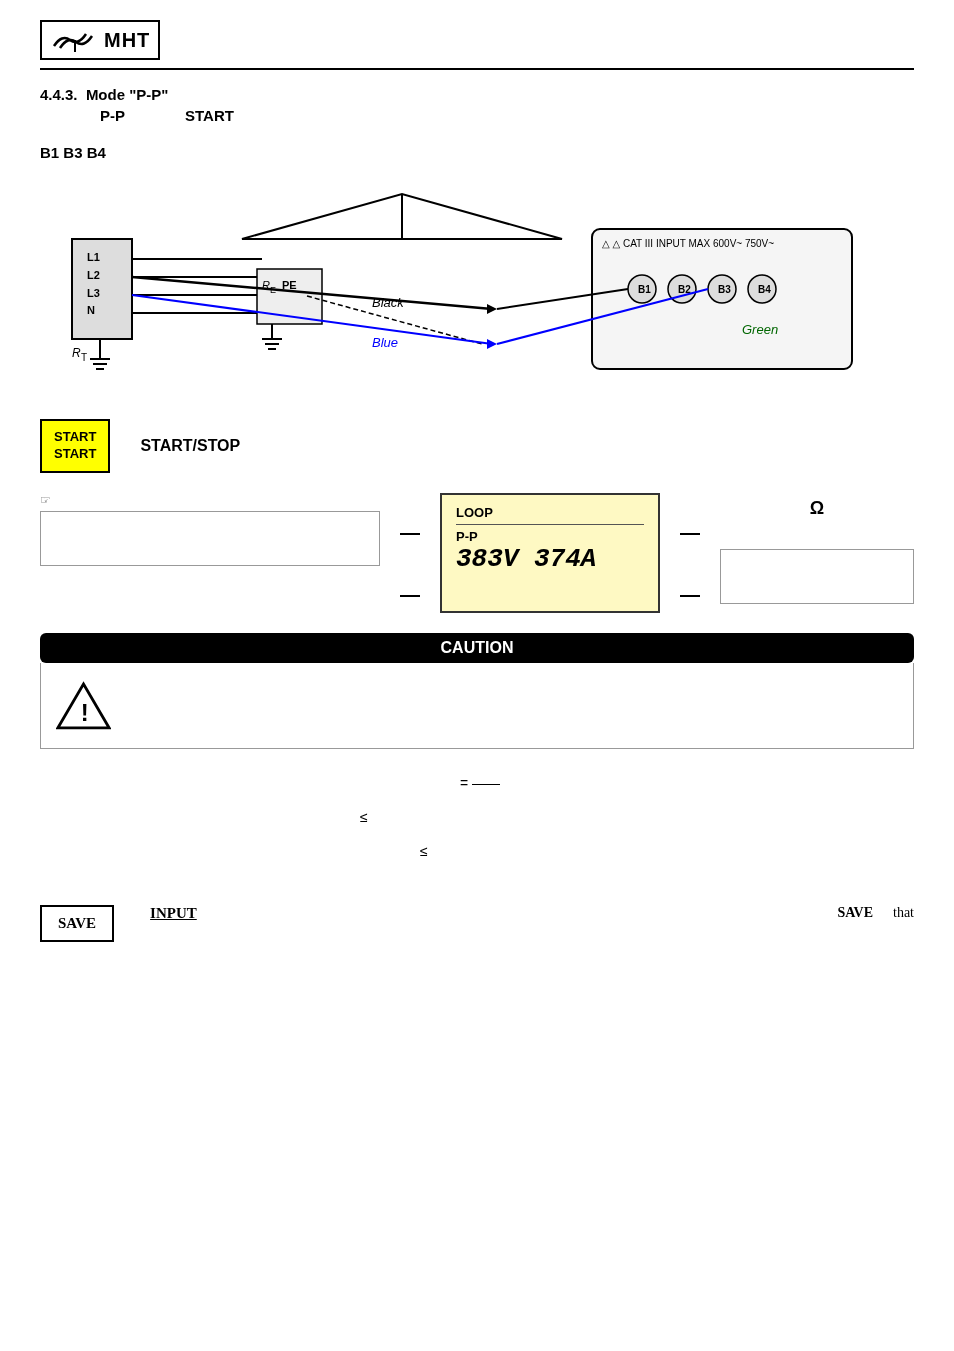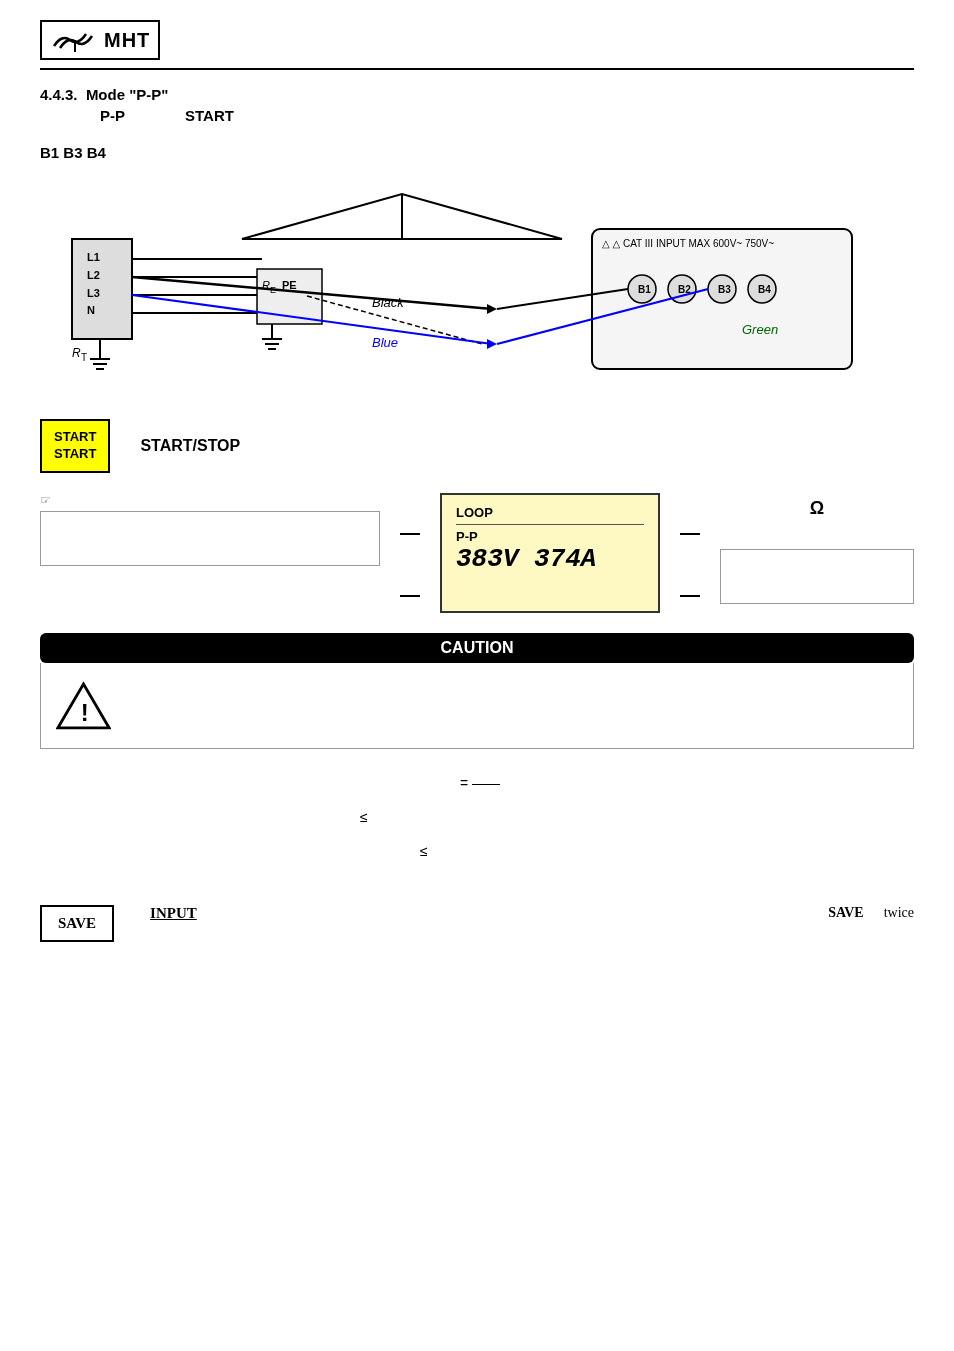--- a/index.html
+++ b/index.html
@@ -402,15 +402,15 @@
   <div class="formula-line">
     <span style="margin-left: 340px;">≤</span>
   </div>
 </div>
 
 <div class="save-section">
   <div class="save-btn">SAVE</div>
   <div class="save-label">INPUT</div>
   <div class="save-desc">
     <span class="save-desc-bold">SAVE</span>
-    <span>twice</span>
+    <span>that</span>
   </div>
 </div>
 
 </body></html>

